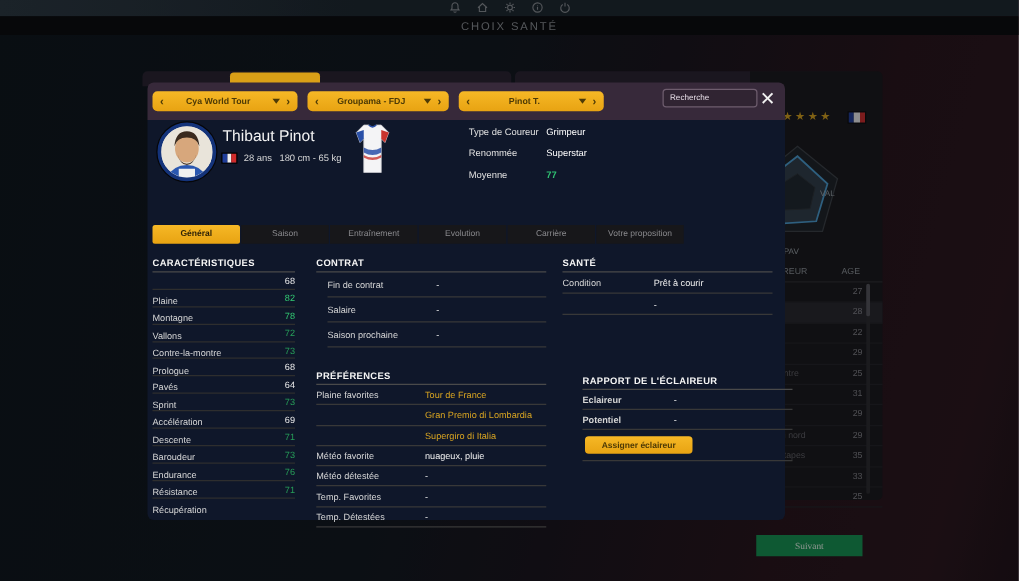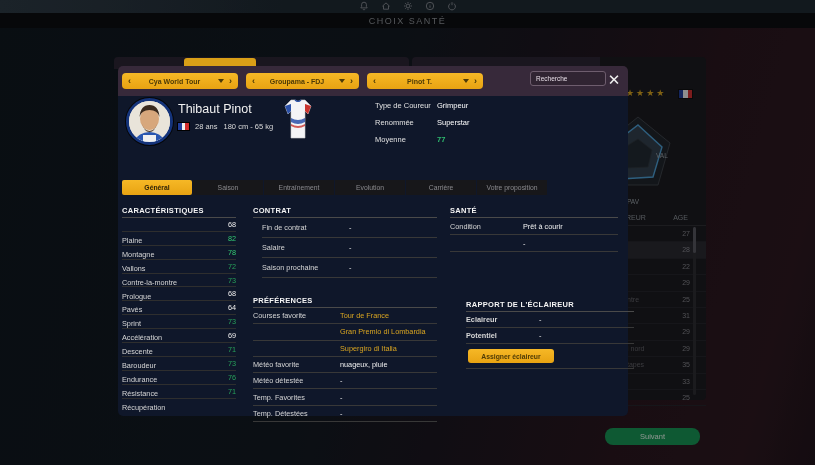--- a/index.html
+++ b/index.html
@@ -33,22 +33,22 @@
     border-bottom:1px solid #2c2c30;}
   .bg-table-head .hl{position:absolute;left:26px;top:2px;}
   .bg-table-head .hr{position:absolute;right:18px;top:2px;}
   .bg-rows{position:absolute;left:0;top:169px;width:100%;}
   .bg-row{height:15.4px;position:relative;font-size:7px;color:#85858b;border-bottom:1px solid #222226;}
   .bg-row.hl{background:#26262c;}
   .bg-row .frag{position:absolute;left:27px;top:4px;color:#606066;}
   .bg-row .age{position:absolute;right:16px;top:4px;}
   .bg-scroll{position:absolute;right:10px;top:170px;width:3px;height:168px;background:#2a2a2e;border-radius:2px;}
   .bg-scroll .thumb{width:3px;height:26px;background:#55555c;border-radius:2px;}
-  .next-btn{position:absolute;left:605px;top:428px;width:95px;height:17px;background:#149551;border:none;
-    border-radius:8px;color:#eafaef;font-size:7.5px;z-index:1;font-family:Liberation Sans, sans-serif;}
+  .next-btn{position:absolute;left:605px;top:428px;width:85px;height:17px;background:#149551;border:none;
+    border-radius:0;color:#eafaef;font-size:7.5px;z-index:1;font-family:Liberation Serif, serif;}
   
   .overlay{position:absolute;inset:0;background:rgba(8,6,9,0.42);z-index:5;}
   
   .modal{position:absolute;left:118px;top:66px;width:510px;height:350px;z-index:10;}
   .modal-artifact{position:absolute;left:66px;top:-8px;width:72px;height:10px;background:#d99f17;
     border-radius:3px 3px 0 0;z-index:0;}
   .modal-header{position:absolute;left:0;top:0;width:510px;height:30px;background:#37293a;
     border-radius:5px 5px 0 0;z-index:2;}
   .modal-body{position:absolute;left:0;top:30px;width:510px;height:320px;background:#0f172a;
     border-radius:0 0 5px 5px;z-index:1;}
@@ -381,21 +381,21 @@
             <span class="ll">Saison prochaine</span>
             <span class="lv">-</span>
           </div>
         </div>
     </div>
 
     <div class="col-prefs">
       <div class="sec-title">PRÉFÉRENCES</div>
       <div id="prefs-rows">
           <div class="lrow">
-            <span class="ll">Courses favorite</span>
+            <span class="ll">Plaine favorites</span>
             <span class="lv accent">Tour de France</span>
           </div>
           <div class="lrow">
             <span class="ll"></span>
             <span class="lv accent">Gran Premio di Lombardia</span>
           </div>
           <div class="lrow">
             <span class="ll"></span>
             <span class="lv accent">Supergiro di Italia</span>
           </div>

